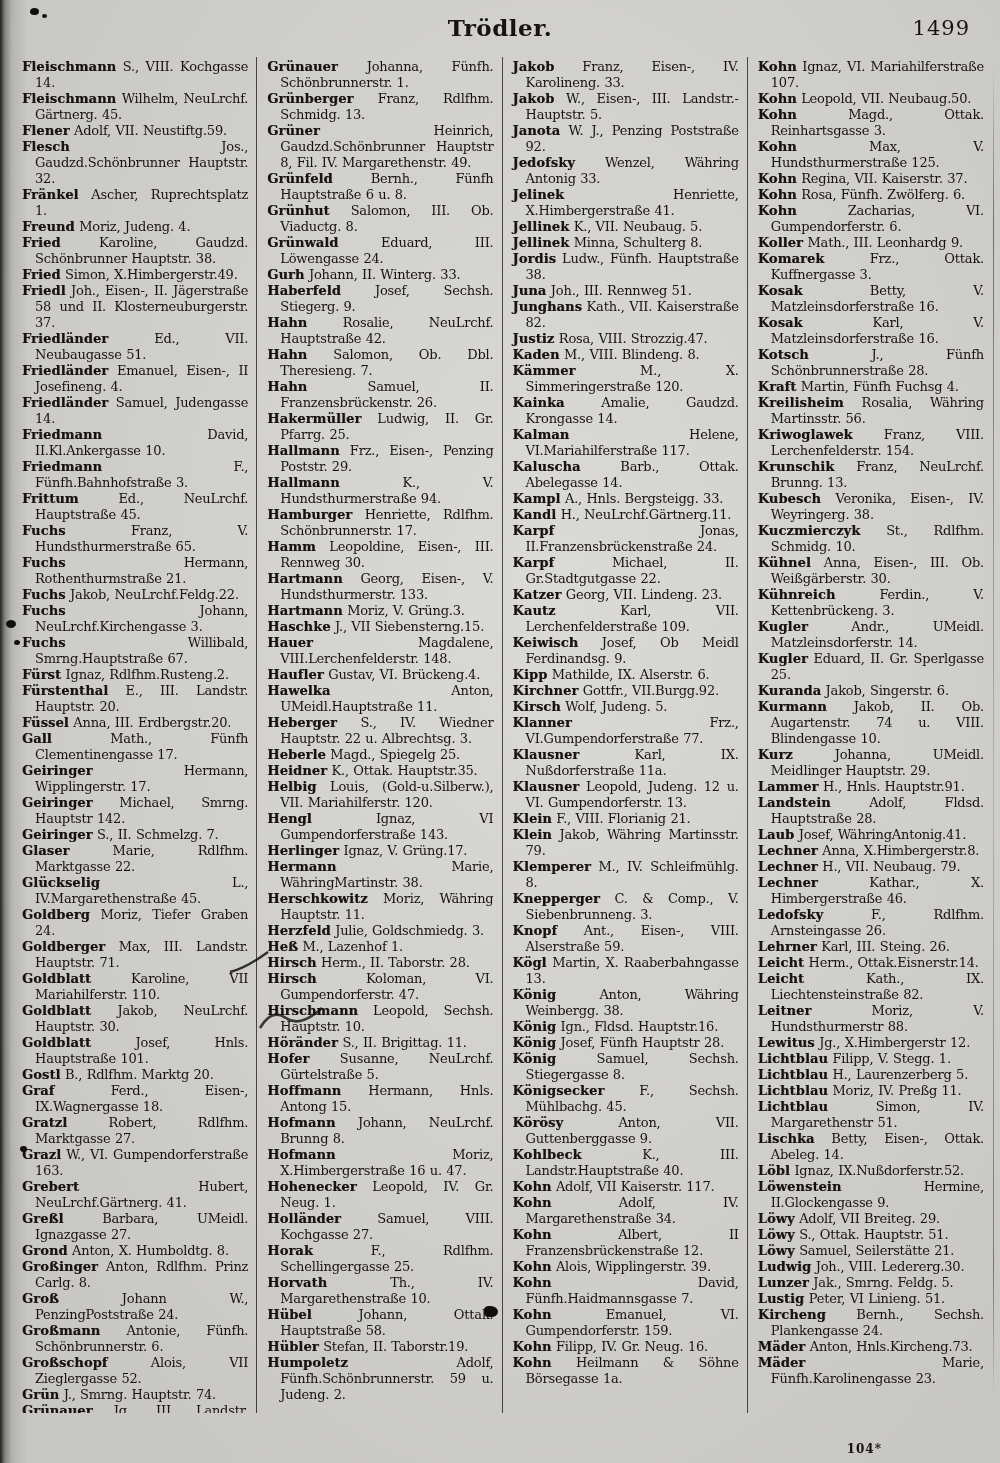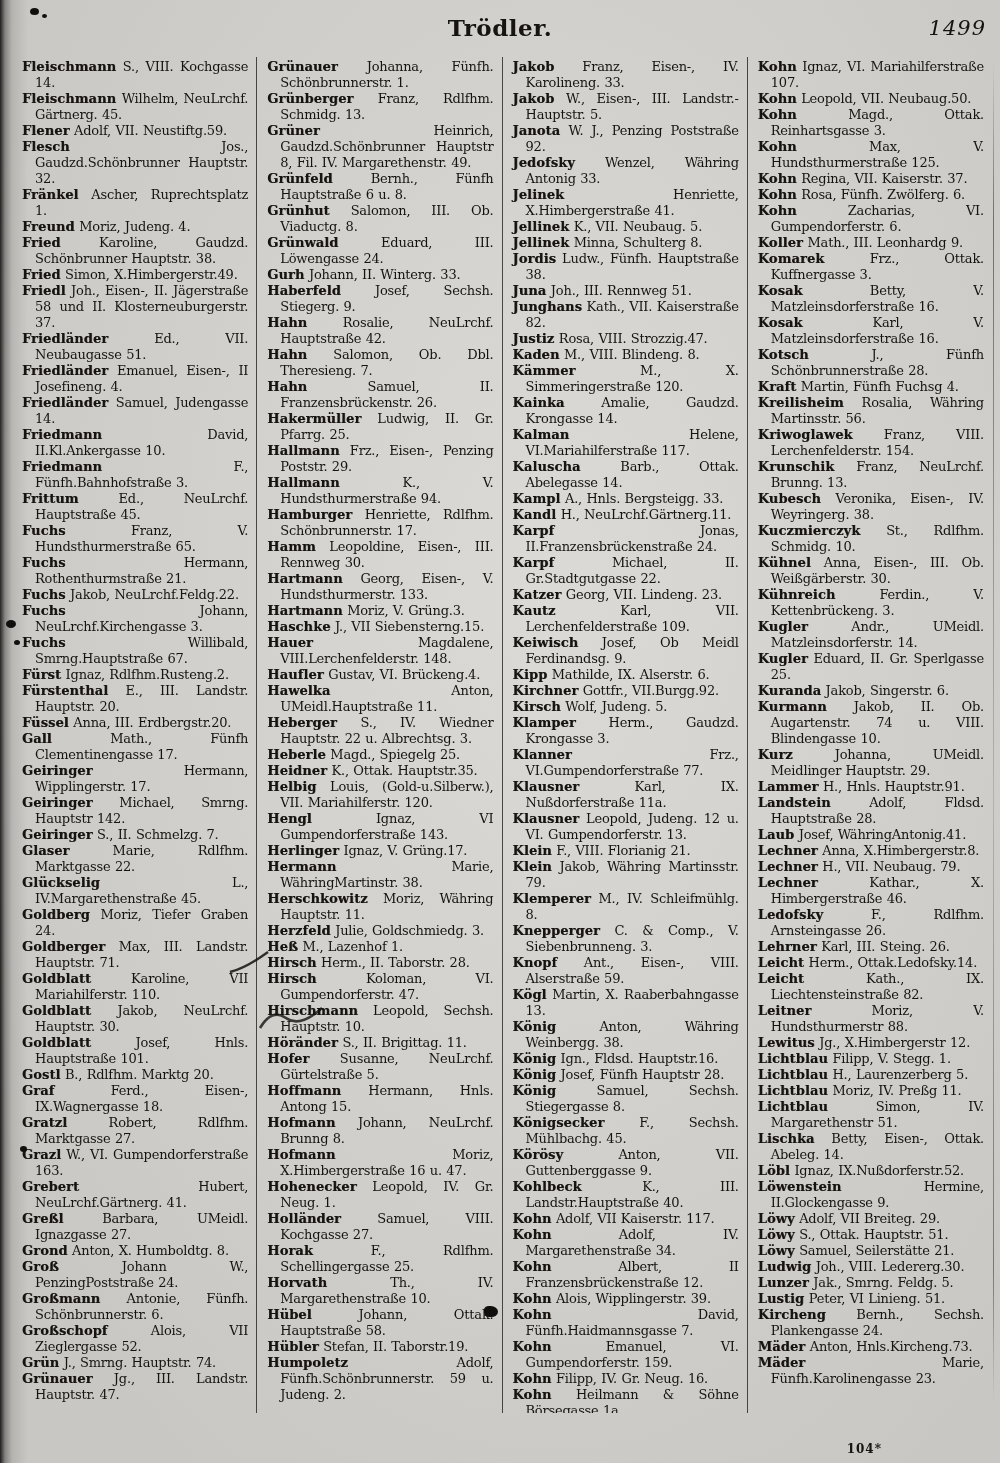--- a/index.html
+++ b/index.html
@@ -15,22 +15,22 @@
     color:#17130e;
   }
   .header{
     position:absolute;top:14px;left:0;right:0;height:36px;
   }
   .title{
     position:absolute;left:0;right:0;text-align:center;
     font-size:23px;font-weight:bold;letter-spacing:.5px;
   }
   .pagenum{
-    position:absolute;right:14px;top:2px;
-    font-size:21px;letter-spacing:1px;font-style:italic;
+    position:absolute;right:30px;top:2px;
+    font-size:21px;letter-spacing:1px;
   }
   .columns{
     position:absolute;top:57px;left:12px;right:8px;bottom:50px;
     display:flex;
   }
   .col{
     flex:1 1 0;
     padding:2px 8px 0 10px;
     overflow:hidden;
   }
@@ -108,20 +108,21 @@
         <p class="entry"><span class="entry-name">Goldblatt</span><span class="entry-rest"> Karoline, VII Mariahilferstr. 110.</span></p>
         <p class="entry"><span class="entry-name">Goldblatt</span><span class="entry-rest"> Jakob, NeuLrchf. Hauptstr. 30.</span></p>
         <p class="entry"><span class="entry-name">Goldblatt</span><span class="entry-rest"> Josef, Hnls. Hauptstraße 101.</span></p>
         <p class="entry"><span class="entry-name">Gostl</span><span class="entry-rest"> B., Rdlfhm. Marktg 20.</span></p>
         <p class="entry"><span class="entry-name">Graf</span><span class="entry-rest"> Ferd., Eisen-, IX.Wagnergasse 18.</span></p>
         <p class="entry"><span class="entry-name">Gratzl</span><span class="entry-rest"> Robert, Rdlfhm. Marktgasse 27.</span></p>
         <p class="entry"><span class="entry-name">Grazl</span><span class="entry-rest"> W., VI. Gumpendorferstraße 163.</span></p>
         <p class="entry"><span class="entry-name">Grebert</span><span class="entry-rest"> Hubert, NeuLrchf.Gärtnerg. 41.</span></p>
         <p class="entry"><span class="entry-name">Greßl</span><span class="entry-rest"> Barbara, UMeidl. Ignazgasse 27.</span></p>
         <p class="entry"><span class="entry-name">Grond</span><span class="entry-rest"> Anton, X. Humboldtg. 8.</span></p>
+        <p class="entry"><span class="entry-name">Großinger</span><span class="entry-rest"> Anton, Rdlfhm. Prinz Carlg. 8.</span></p>
         <p class="entry"><span class="entry-name">Groß</span><span class="entry-rest"> Johann W., PenzingPoststraße 24.</span></p>
         <p class="entry"><span class="entry-name">Großmann</span><span class="entry-rest"> Antonie, Fünfh. Schönbrunnerstr. 6.</span></p>
         <p class="entry"><span class="entry-name">Großschopf</span><span class="entry-rest"> Alois, VII Zieglergasse 52.</span></p>
         <p class="entry"><span class="entry-name">Grün</span><span class="entry-rest"> J., Smrng. Hauptstr. 74.</span></p>
         <p class="entry"><span class="entry-name">Grünauer</span><span class="entry-rest"> Jg., III. Landstr. Hauptstr. 47.</span></p>
       </div>
     <div class="col">
         <p class="entry"><span class="entry-name">Grünauer</span><span class="entry-rest"> Johanna, Fünfh. Schönbrunnerstr. 1.</span></p>
         <p class="entry"><span class="entry-name">Grünberger</span><span class="entry-rest"> Franz, Rdlfhm. Schmidg. 13.</span></p>
         <p class="entry"><span class="entry-name">Grüner</span><span class="entry-rest"> Heinrich, Gaudzd.Schönbrunner Hauptstr 8, Fil. IV. Margarethenstr. 49.</span></p>
@@ -190,21 +191,20 @@
         <p class="entry"><span class="entry-name">Kampl</span><span class="entry-rest"> A., Hnls. Bergsteigg. 33.</span></p>
         <p class="entry"><span class="entry-name">Kandl</span><span class="entry-rest"> H., NeuLrchf.Gärtnerg.11.</span></p>
         <p class="entry"><span class="entry-name">Karpf</span><span class="entry-rest"> Jonas, II.Franzensbrückenstraße 24.</span></p>
         <p class="entry"><span class="entry-name">Karpf</span><span class="entry-rest"> Michael, II. Gr.Stadtgutgasse 22.</span></p>
         <p class="entry"><span class="entry-name">Katzer</span><span class="entry-rest"> Georg, VII. Lindeng. 23.</span></p>
         <p class="entry"><span class="entry-name">Kautz</span><span class="entry-rest"> Karl, VII. Lerchenfelderstraße 109.</span></p>
         <p class="entry"><span class="entry-name">Keiwisch</span><span class="entry-rest"> Josef, Ob Meidl Ferdinandsg. 9.</span></p>
         <p class="entry"><span class="entry-name">Kipp</span><span class="entry-rest"> Mathilde, IX. Alserstr. 6.</span></p>
         <p class="entry"><span class="entry-name">Kirchner</span><span class="entry-rest"> Gottfr., VII.Burgg.92.</span></p>
         <p class="entry"><span class="entry-name">Kirsch</span><span class="entry-rest"> Wolf, Judeng. 5.</span></p>
-        <p class="entry"><span class="entry-name">Klamper</span><span class="entry-rest"> Herm., Gaudzd. Krongasse 3.</span></p>
         <p class="entry"><span class="entry-name">Klanner</span><span class="entry-rest"> Frz., VI.Gumpendorferstraße 77.</span></p>
         <p class="entry"><span class="entry-name">Klausner</span><span class="entry-rest"> Karl, IX. Nußdorferstraße 11a.</span></p>
         <p class="entry"><span class="entry-name">Klausner</span><span class="entry-rest"> Leopold, Judeng. 12 u. VI. Gumpendorferstr. 13.</span></p>
         <p class="entry"><span class="entry-name">Klein</span><span class="entry-rest"> F., VIII. Florianig 21.</span></p>
         <p class="entry"><span class="entry-name">Klein</span><span class="entry-rest"> Jakob, Währing Martinsstr. 79.</span></p>
         <p class="entry"><span class="entry-name">Klemperer</span><span class="entry-rest"> M., IV. Schleifmühlg. 8.</span></p>
         <p class="entry"><span class="entry-name">Knepperger</span><span class="entry-rest"> C. &amp; Comp., V. Siebenbrunneng. 3.</span></p>
         <p class="entry"><span class="entry-name">Knopf</span><span class="entry-rest"> Ant., Eisen-, VIII. Alserstraße 59.</span></p>
         <p class="entry"><span class="entry-name">Kögl</span><span class="entry-rest"> Martin, X. Raaberbahngasse 13.</span></p>
         <p class="entry"><span class="entry-name">König</span><span class="entry-rest"> Anton, Währing Weinbergg. 38.</span></p>
@@ -250,21 +250,21 @@
         <p class="entry"><span class="entry-name">Kurmann</span><span class="entry-rest"> Jakob, II. Ob. Augartenstr. 74 u. VIII. Blindengasse 10.</span></p>
         <p class="entry"><span class="entry-name">Kurz</span><span class="entry-rest"> Johanna, UMeidl. Meidlinger Hauptstr. 29.</span></p>
         <p class="entry"><span class="entry-name">Lammer</span><span class="entry-rest"> H., Hnls. Hauptstr.91.</span></p>
         <p class="entry"><span class="entry-name">Landstein</span><span class="entry-rest"> Adolf, Fldsd. Hauptstraße 28.</span></p>
         <p class="entry"><span class="entry-name">Laub</span><span class="entry-rest"> Josef, WähringAntonig.41.</span></p>
         <p class="entry"><span class="entry-name">Lechner</span><span class="entry-rest"> Anna, X.Himbergerstr.8.</span></p>
         <p class="entry"><span class="entry-name">Lechner</span><span class="entry-rest"> H., VII. Neubaug. 79.</span></p>
         <p class="entry"><span class="entry-name">Lechner</span><span class="entry-rest"> Kathar., X. Himbergerstraße 46.</span></p>
         <p class="entry"><span class="entry-name">Ledofsky</span><span class="entry-rest"> F., Rdlfhm. Arnsteingasse 26.</span></p>
         <p class="entry"><span class="entry-name">Lehrner</span><span class="entry-rest"> Karl, III. Steing. 26.</span></p>
-        <p class="entry"><span class="entry-name">Leicht</span><span class="entry-rest"> Herm., Ottak.Ledofsky.14.</span></p>
+        <p class="entry"><span class="entry-name">Leicht</span><span class="entry-rest"> Herm., Ottak.Eisnerstr.14.</span></p>
         <p class="entry"><span class="entry-name">Leicht</span><span class="entry-rest"> Kath., IX. Liechtensteinstraße 82.</span></p>
         <p class="entry"><span class="entry-name">Leitner</span><span class="entry-rest"> Moriz, V. Hundsthurmerstr 88.</span></p>
         <p class="entry"><span class="entry-name">Lewitus</span><span class="entry-rest"> Jg., X.Himbergerstr 12.</span></p>
         <p class="entry"><span class="entry-name">Lichtblau</span><span class="entry-rest"> Filipp, V. Stegg. 1.</span></p>
         <p class="entry"><span class="entry-name">Lichtblau</span><span class="entry-rest"> H., Laurenzerberg 5.</span></p>
         <p class="entry"><span class="entry-name">Lichtblau</span><span class="entry-rest"> Moriz, IV. Preßg 11.</span></p>
         <p class="entry"><span class="entry-name">Lichtblau</span><span class="entry-rest"> Simon, IV. Margarethenstr 51.</span></p>
         <p class="entry"><span class="entry-name">Lischka</span><span class="entry-rest"> Betty, Eisen-, Ottak. Abeleg. 14.</span></p>
         <p class="entry"><span class="entry-name">Löbl</span><span class="entry-rest"> Ignaz, IX.Nußdorferstr.52.</span></p>
         <p class="entry"><span class="entry-name">Löwenstein</span><span class="entry-rest"> Hermine, II.Glockengasse 9.</span></p>

